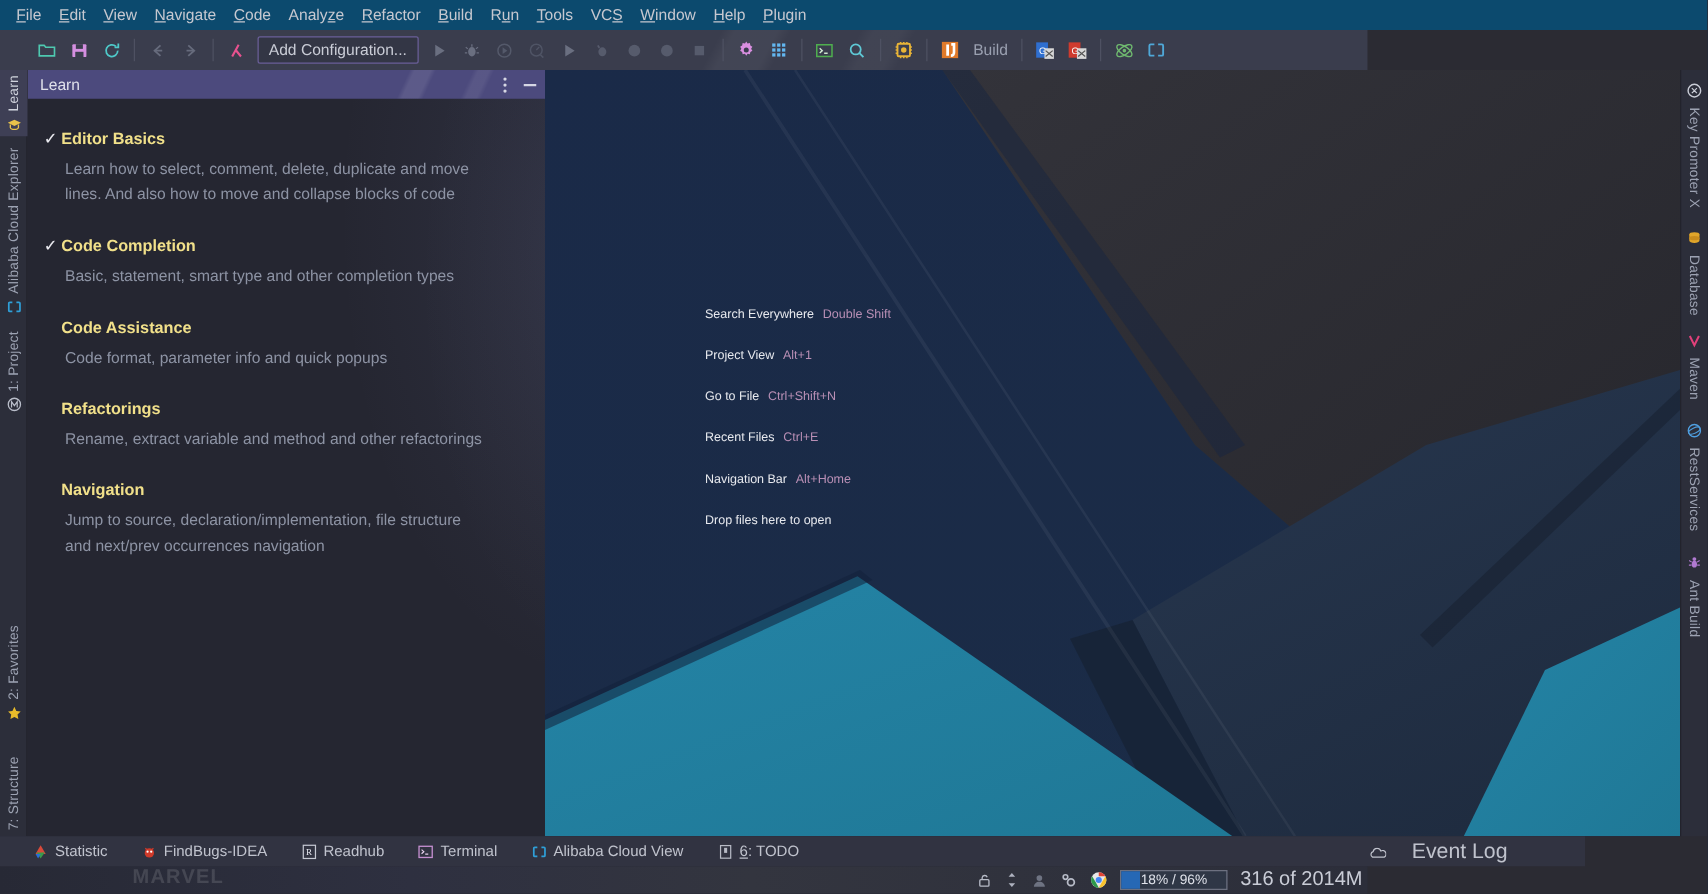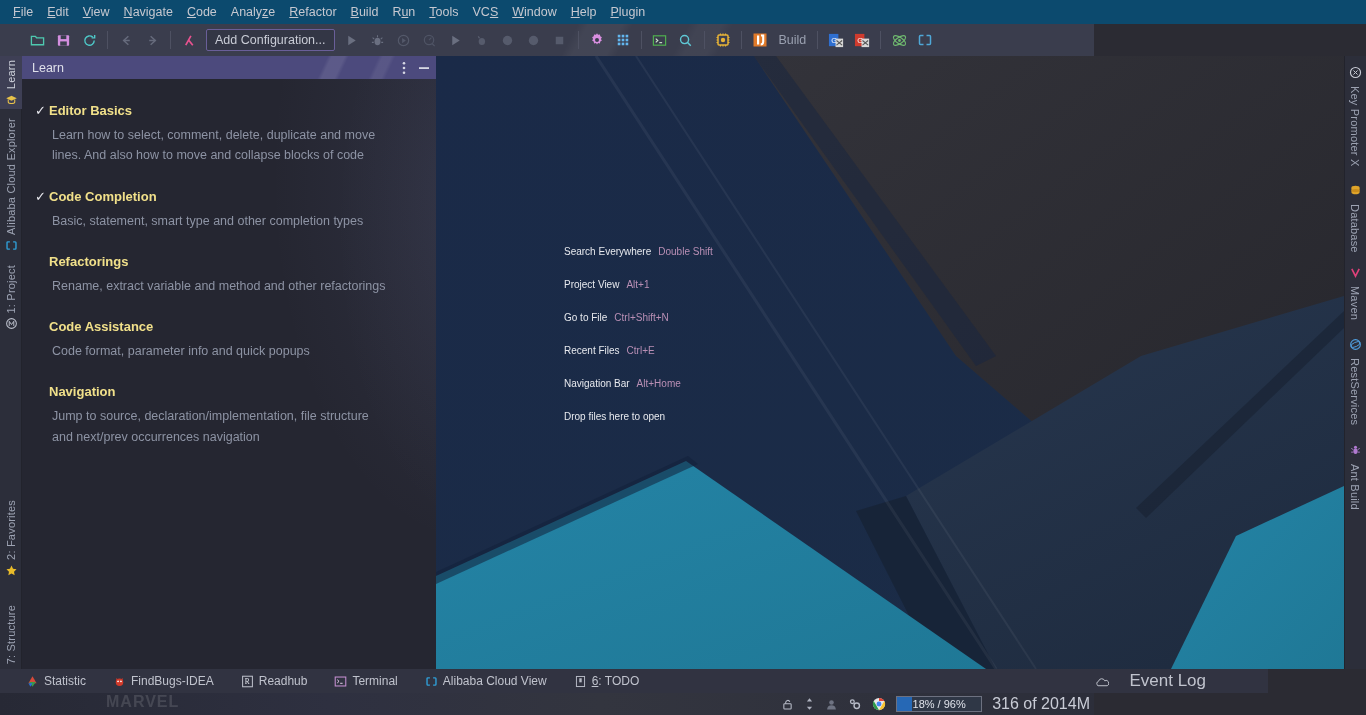--- a/index.html
+++ b/index.html
@@ -510,31 +510,31 @@
         <div class="lsec-title">
           <span class="lsec-check">✓</span>
           <span>Code Completion</span>
         </div>
         <div class="lsec-desc">Basic, statement, smart type and other completion types</div>
       </div>
 
       <div class="lsec">
         <div class="lsec-title">
           <span class="lsec-check"></span>
+          <span>Code Assistance</span>
+        </div>
+        <div class="lsec-desc">Code format, parameter info and quick popups</div>
+      </div>
+
+      <div class="lsec">
+        <div class="lsec-title">
+          <span class="lsec-check"></span>
           <span>Refactorings</span>
         </div>
         <div class="lsec-desc">Rename, extract variable and method and other refactorings</div>
-      </div>
-
-      <div class="lsec">
-        <div class="lsec-title">
-          <span class="lsec-check"></span>
-          <span>Code Assistance</span>
-        </div>
-        <div class="lsec-desc">Code format, parameter info and quick popups</div>
       </div>
 
       <div class="lsec">
         <div class="lsec-title">
           <span class="lsec-check"></span>
           <span>Navigation</span>
         </div>
         <div class="lsec-desc">Jump to source, declaration/implementation, file structure and next/prev occurrences navigation</div>
       </div>
 

